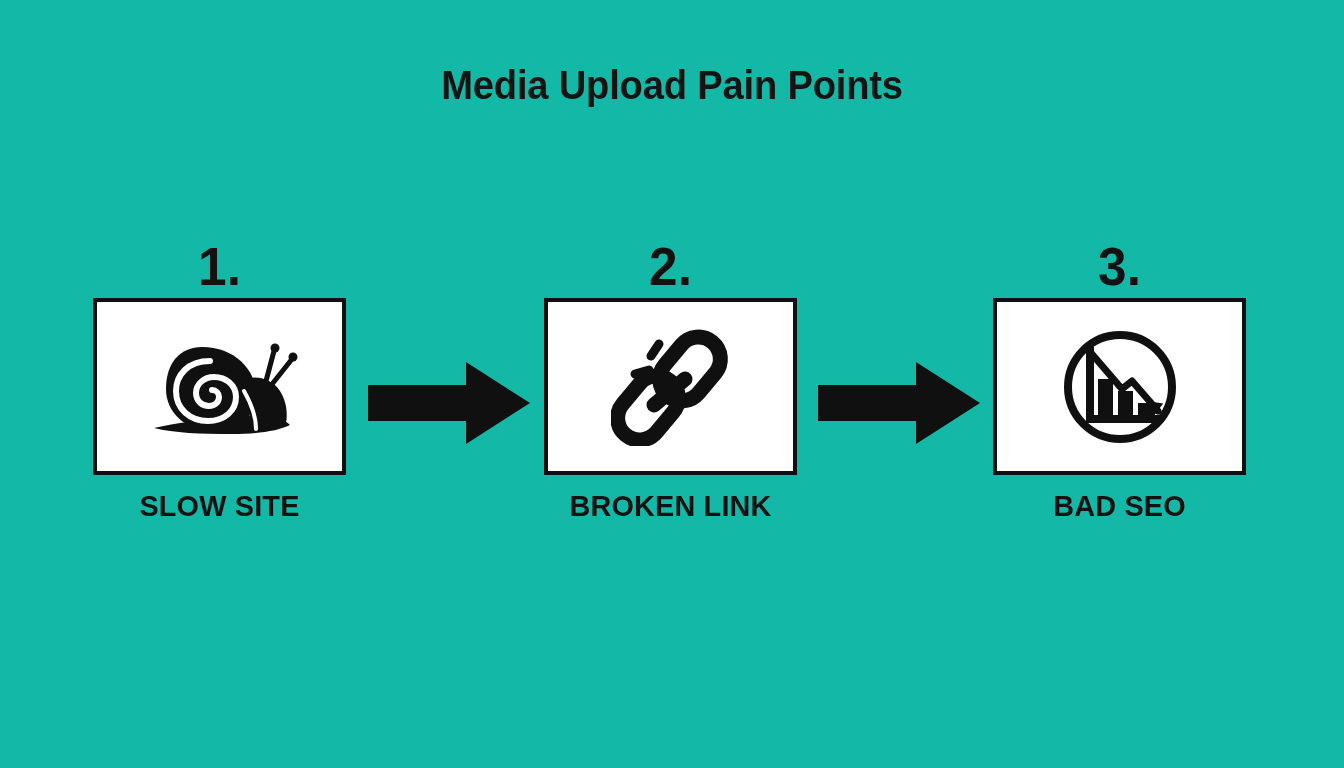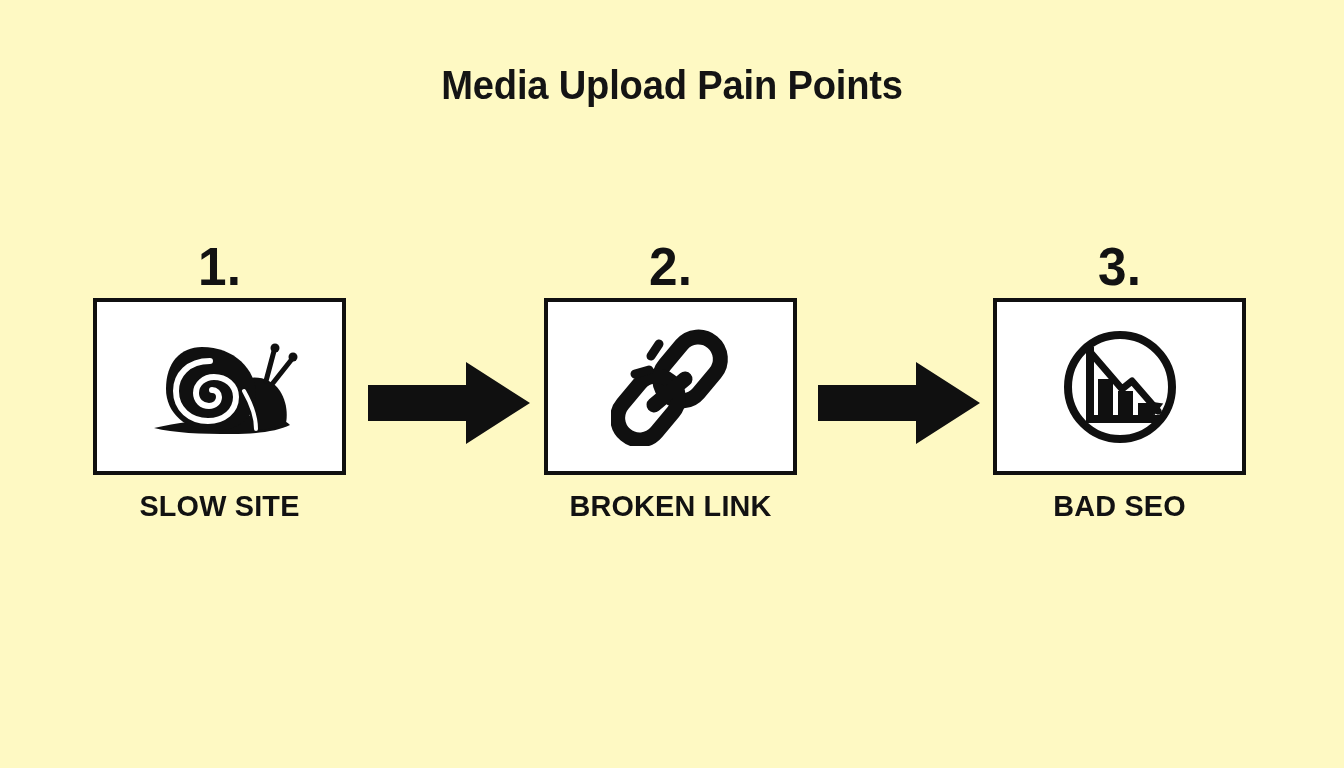--- a/index.html
+++ b/index.html
@@ -12,21 +12,21 @@
     background: #ffffff;
     font-family: "Liberation Sans", sans-serif;
     color: #111111;
     overflow: hidden;
     position: relative;
   }
   #canvas {
     position: relative;
     width: 1344px;
     height: 768px;
-    background: #fef9c3;
+    background: #14b8a6;
   }
 
   
   .title {
     position: absolute;
     left: 0;
     top: 62px;
     width: 1344px;
     text-align: center;
     font-size: 41px;

